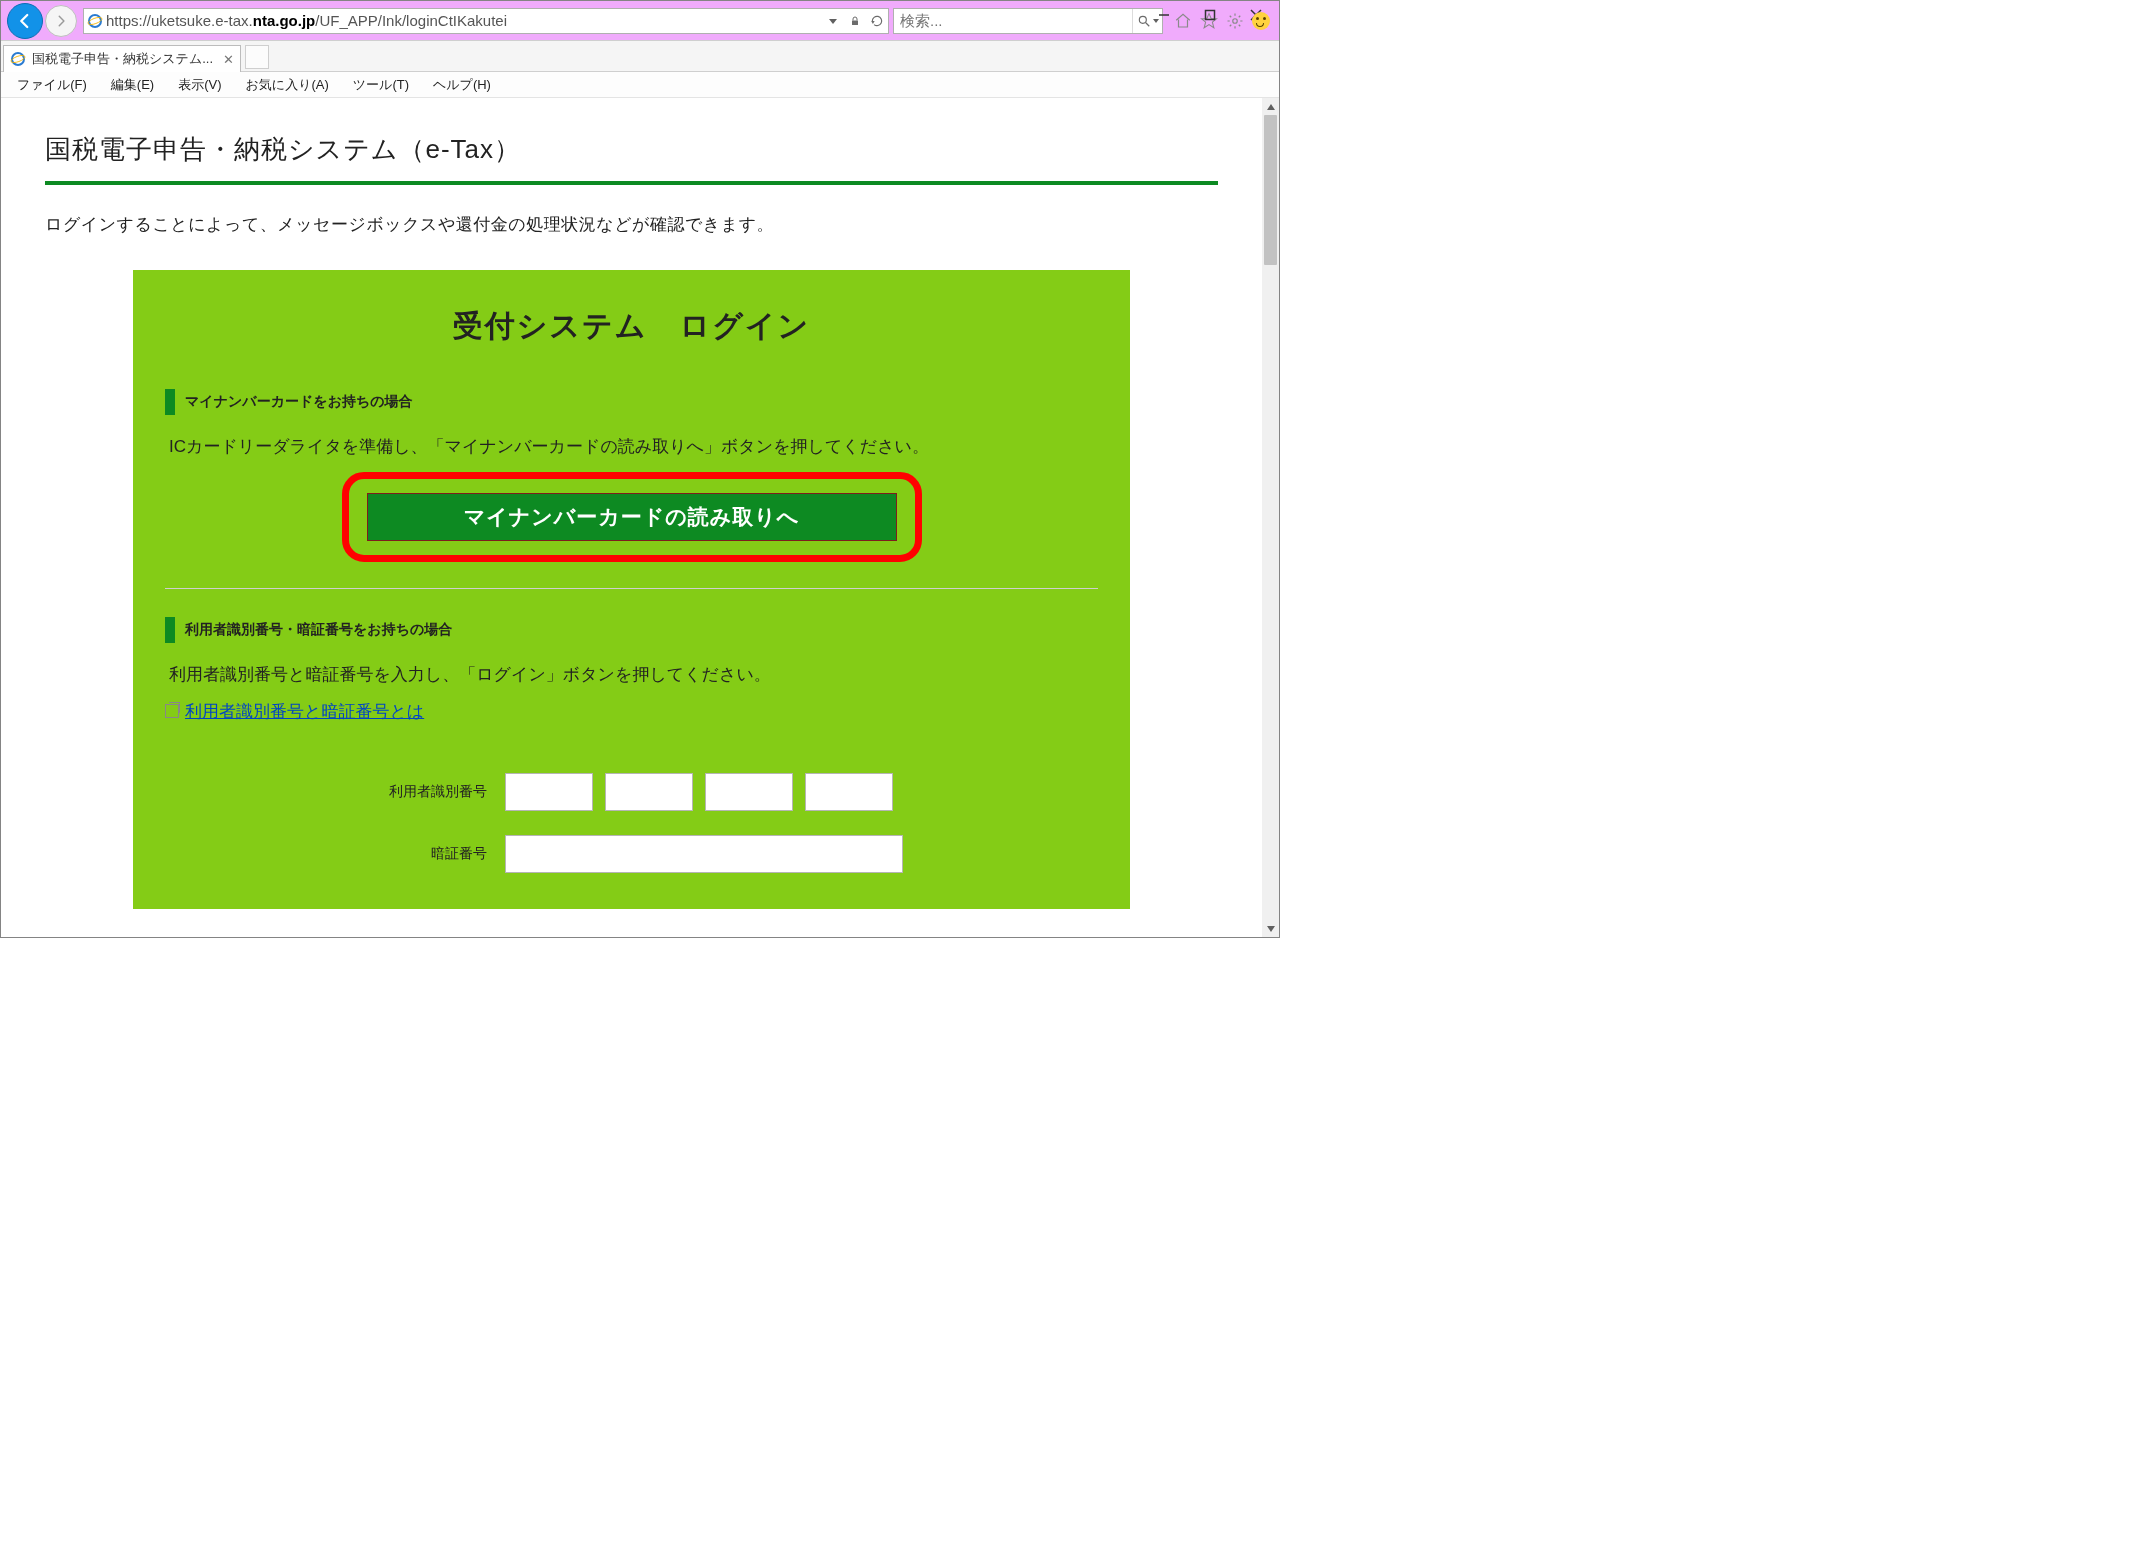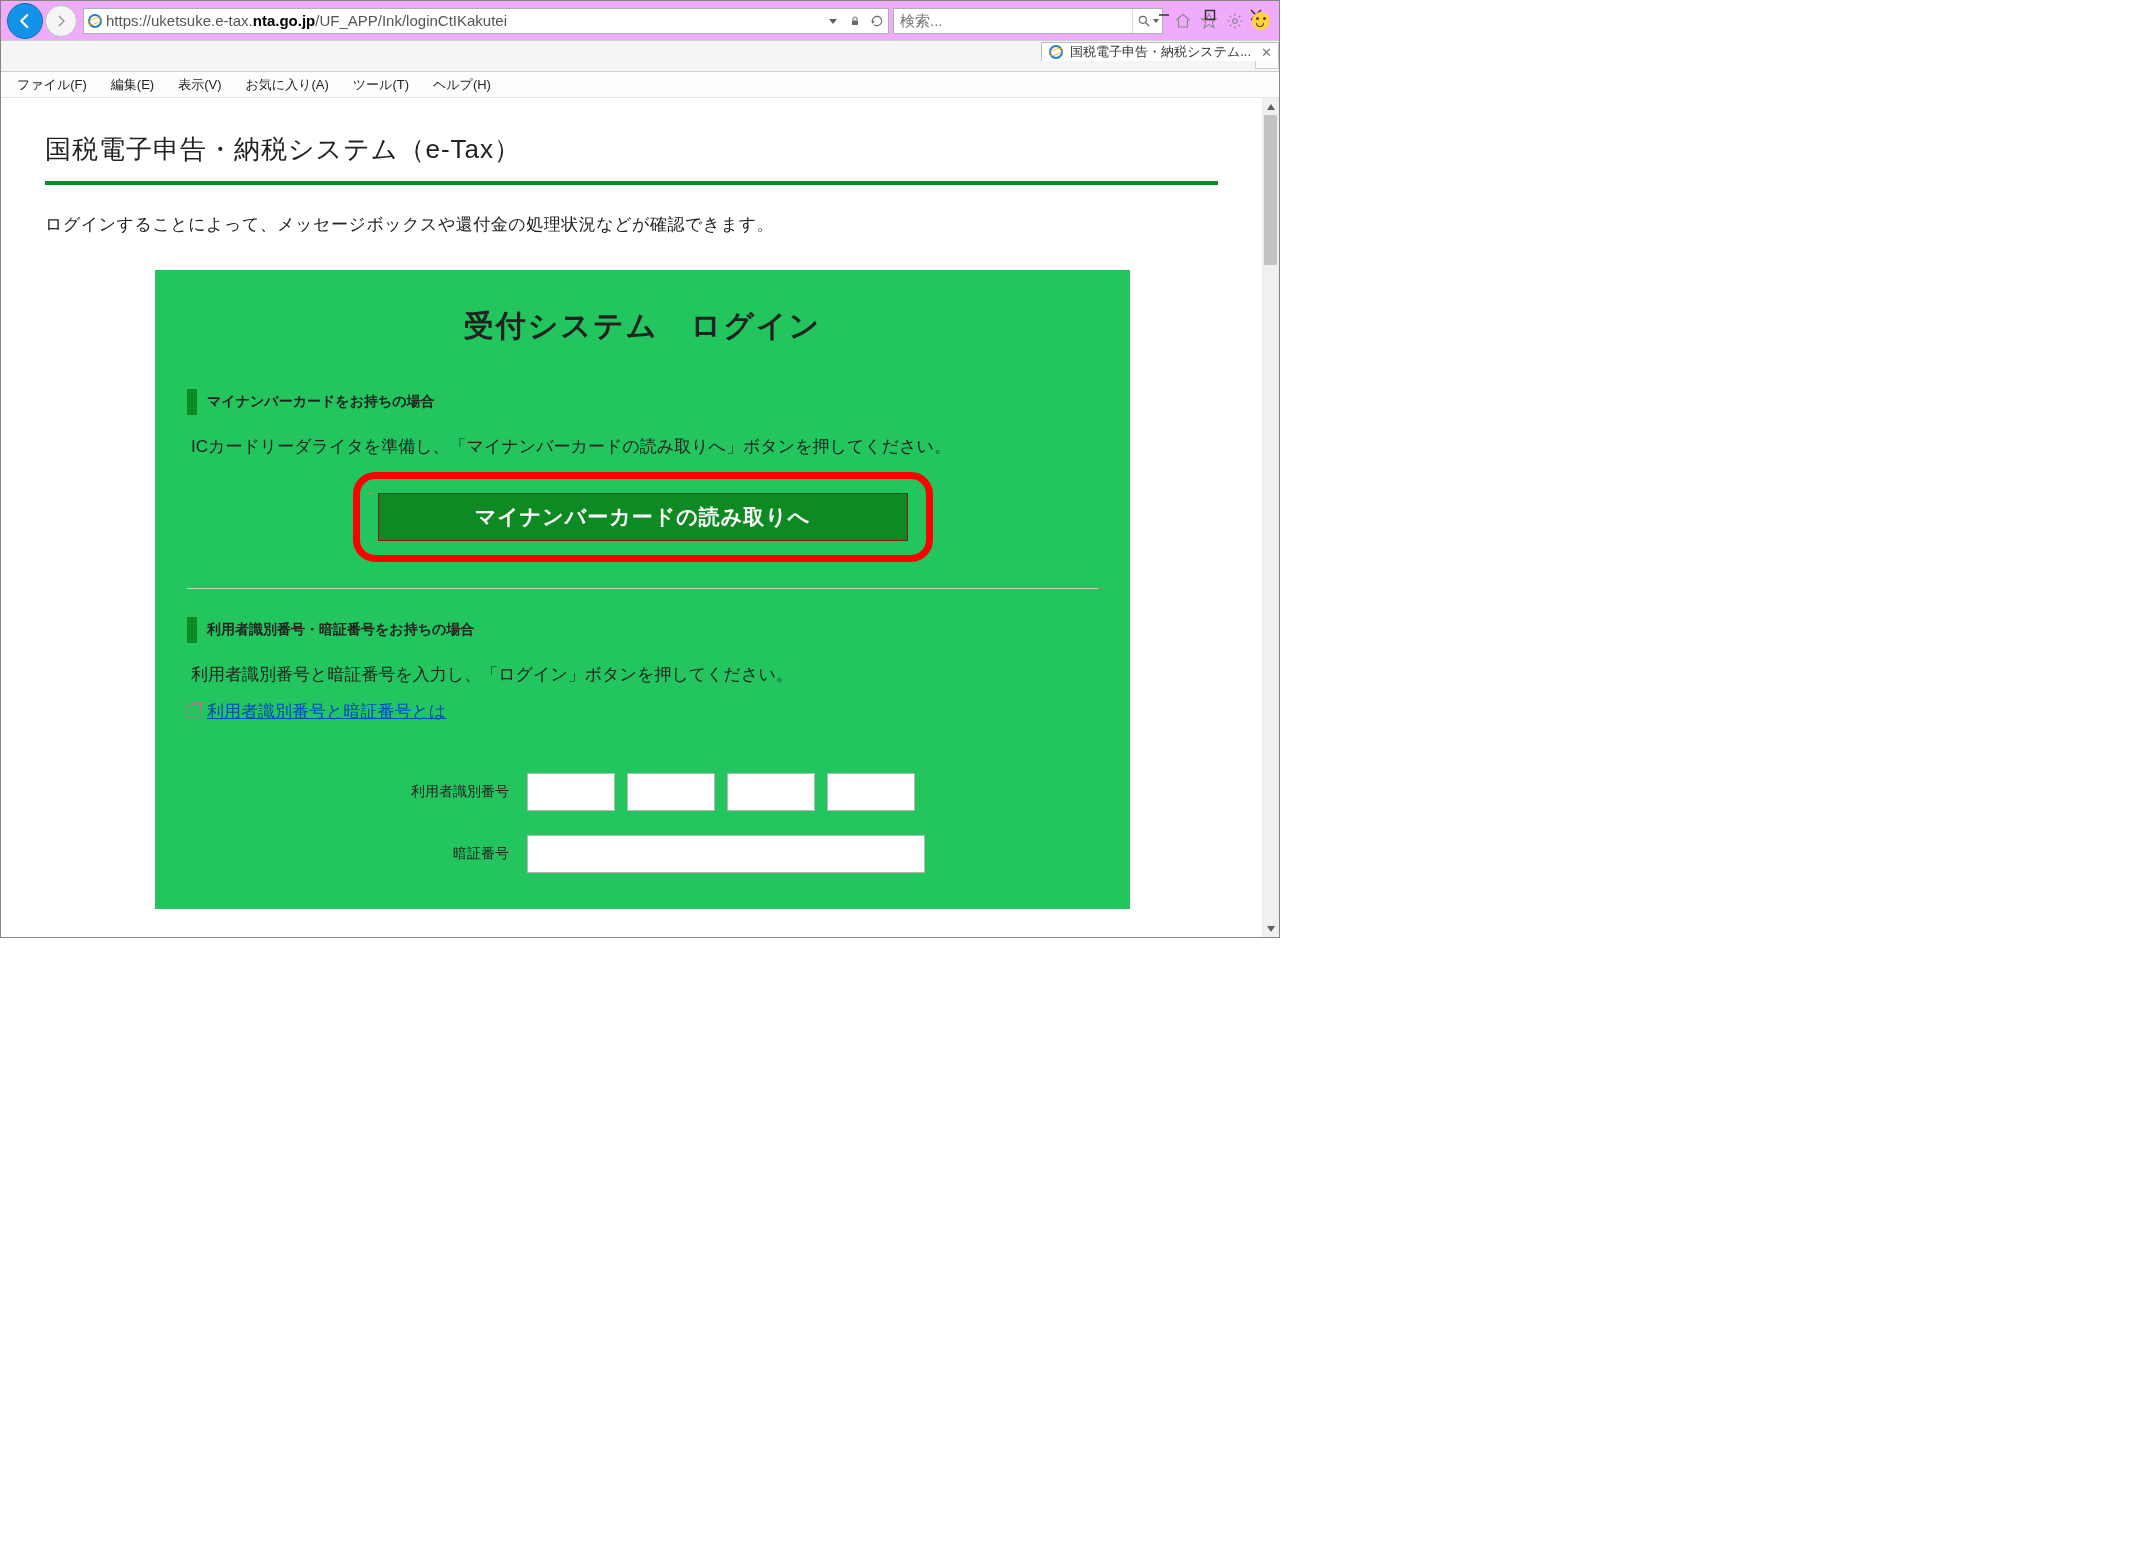--- a/index.html
+++ b/index.html
@@ -23,37 +23,37 @@
   .searchbar{width:270px;height:26px;border:1px solid #b0b0b0;background:#fff;margin-left:4px;display:flex;align-items:center;}
   .searchbar input{flex:1;border:none;outline:none;font-size:15px;color:#888;padding:0 6px;background:transparent;}
   .searchbar .sbtn{width:30px;display:flex;align-items:center;justify-content:center;border-left:1px solid #dcdcdc;color:#6b6b6b;height:100%;}
   .chrome-icons{display:flex;align-items:center;gap:6px;margin-left:10px;}
   .chrome-icons .ci{width:20px;height:20px;display:flex;align-items:center;justify-content:center;}
   .smiley{width:18px;height:18px;border-radius:50%;background:#ffd23f;display:flex;align-items:center;justify-content:center;position:relative;}
   .smiley::before{content:"";position:absolute;width:3px;height:3px;background:#5a4200;border-radius:50%;top:5px;left:4px;}
   .smiley::after{content:"";position:absolute;width:3px;height:3px;background:#5a4200;border-radius:50%;top:5px;right:4px;}
   .smiley .m{position:absolute;width:8px;height:4px;border:1.5px solid #5a4200;border-top:none;border-radius:0 0 8px 8px;bottom:3px;left:4px;}
   
-  .tabstrip{height:31px;background:#f5f5f5;display:flex;align-items:flex-end;padding-left:2px;border-bottom:1px solid #cfcfcf;flex-direction:column;}
+  .tabstrip{height:31px;background:#f5f5f5;display:flex;align-items:flex-end;padding-left:2px;border-bottom:1px solid #cfcfcf;}
   .tab{height:27px;max-width:260px;background:#fff;border:1px solid #bcbcbc;border-bottom:none;display:flex;align-items:center;padding:0 6px 0 6px;font-size:13px;color:#333;gap:6px;position:relative;top:1px;}
   .tab .x{color:#777;font-size:13px;margin-left:4px;}
   .newtab{width:24px;height:24px;border:1px solid #cfcfcf;background:#fcfcfc;margin-left:4px;margin-bottom:2px;}
   
   .menubar{height:26px;background:#fdfdfd;border-bottom:1px solid #e4e4e4;display:flex;align-items:center;padding-left:6px;gap:4px;}
   .menubar .mi{font-size:13px;color:#222;padding:3px 10px;}
   
   .viewport{flex:1;position:relative;background:#fff;overflow:hidden;}
   .vscroll{position:absolute;right:0;top:0;bottom:0;width:17px;background:#f0f0f0;}
   .vscroll .arrow{height:17px;display:flex;align-items:center;justify-content:center;color:#606060;}
   .vscroll .thumb{position:absolute;left:2px;right:2px;top:17px;height:150px;background:#c2c2c2;border-radius:1px;}
   .page{position:absolute;left:0;right:17px;top:0;bottom:0;overflow:hidden;padding:24px 44px 0 44px;}
   .pagetitle{font-size:26px;font-weight:normal;letter-spacing:1px;color:#222;margin:10px 0 14px 0;}
   .green-rule{height:4px;background:#0d8a22;margin-bottom:28px;}
   .intro{font-size:17px;color:#222;margin-bottom:34px;letter-spacing:0.5px;}
-  .panel{background:#22c55e;margin:0 88px 0 110px;padding:30px 32px 10px 32px;}
+  .panel{background:#84cc16;margin:0 88px 0 88px;padding:30px 32px 10px 32px;}
   .panel h1{font-size:30px;font-weight:bold;text-align:center;margin:6px 0 42px 0;letter-spacing:2px;}
   .sect{margin-bottom:26px;}
   .sect .hd{display:flex;align-items:center;margin-bottom:18px;}
   .sect .bar{width:10px;height:26px;background:#0d8a22;margin-right:10px;}
   .sect .ht{font-size:14px;font-weight:bold;color:#222;}
   .sect .desc{font-size:17px;color:#222;margin-left:4px;margin-bottom:10px;line-height:1.7;}
   .callout{border:7px solid #ff0000;border-radius:22px;padding:14px 18px;margin:8px auto 18px auto;width:580px;}
   .bigbtn{display:block;width:100%;height:48px;background:#0d8a22;color:#fff;font-size:21px;font-weight:bold;border:1px solid #7f1d1d;text-align:center;line-height:46px;letter-spacing:1px;}
   .hr{height:1px;background:#cfcfcf;margin:4px 0 28px 0;}
   .link{color:#0045c4;text-decoration:underline;font-size:17px;}

